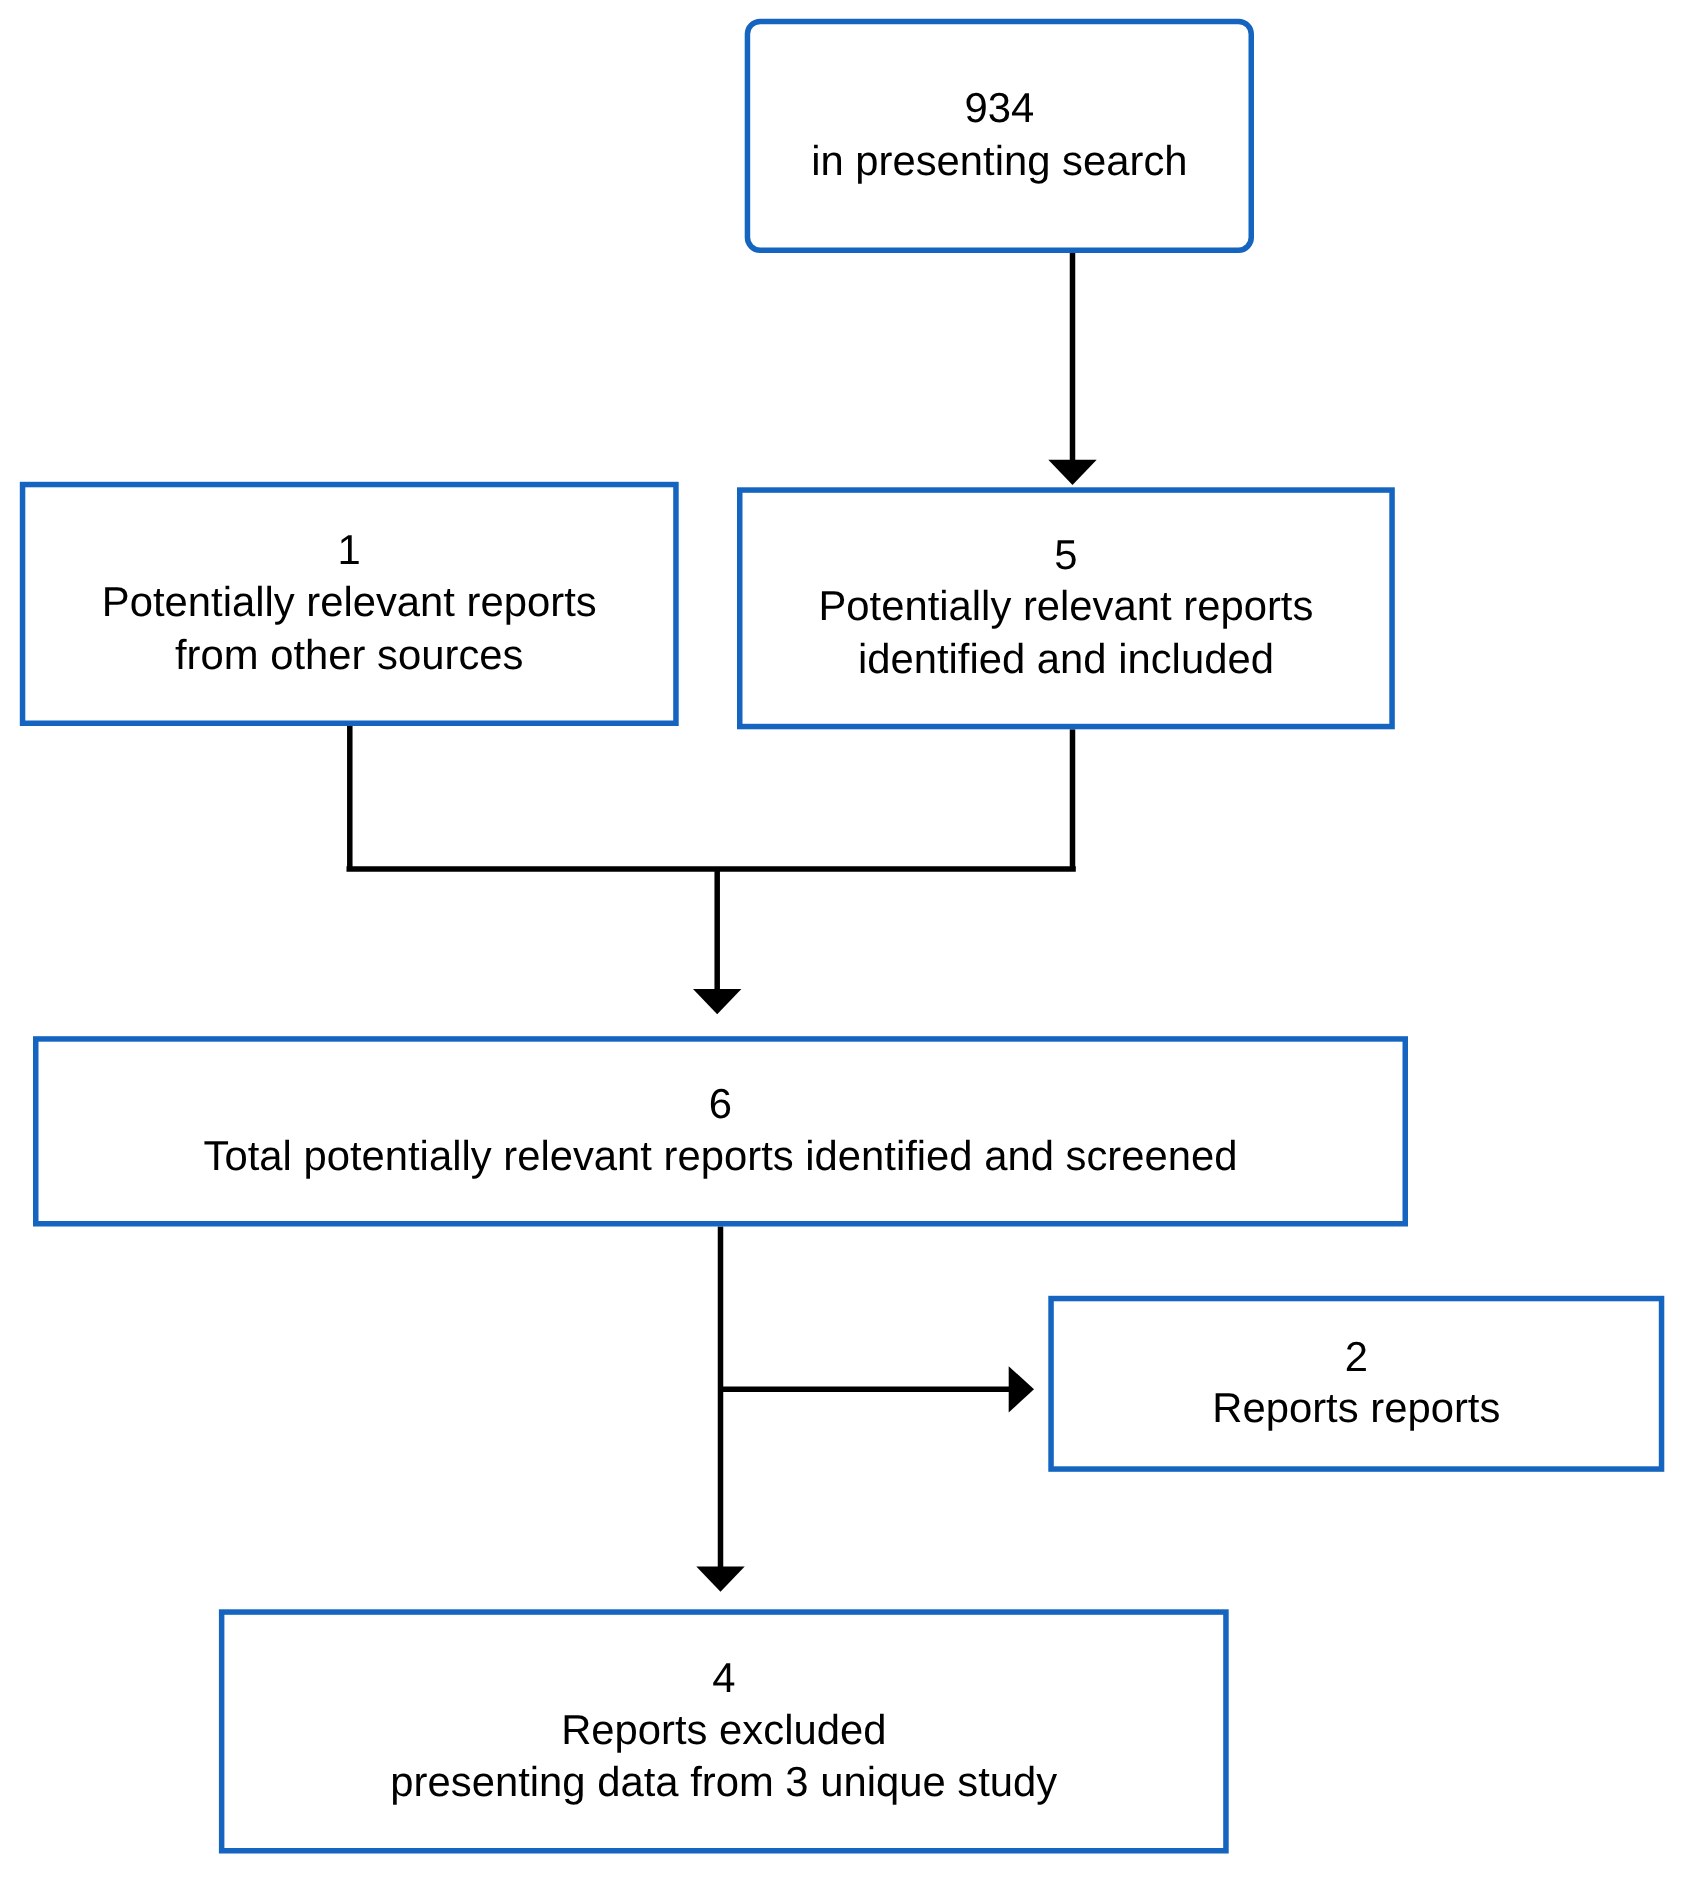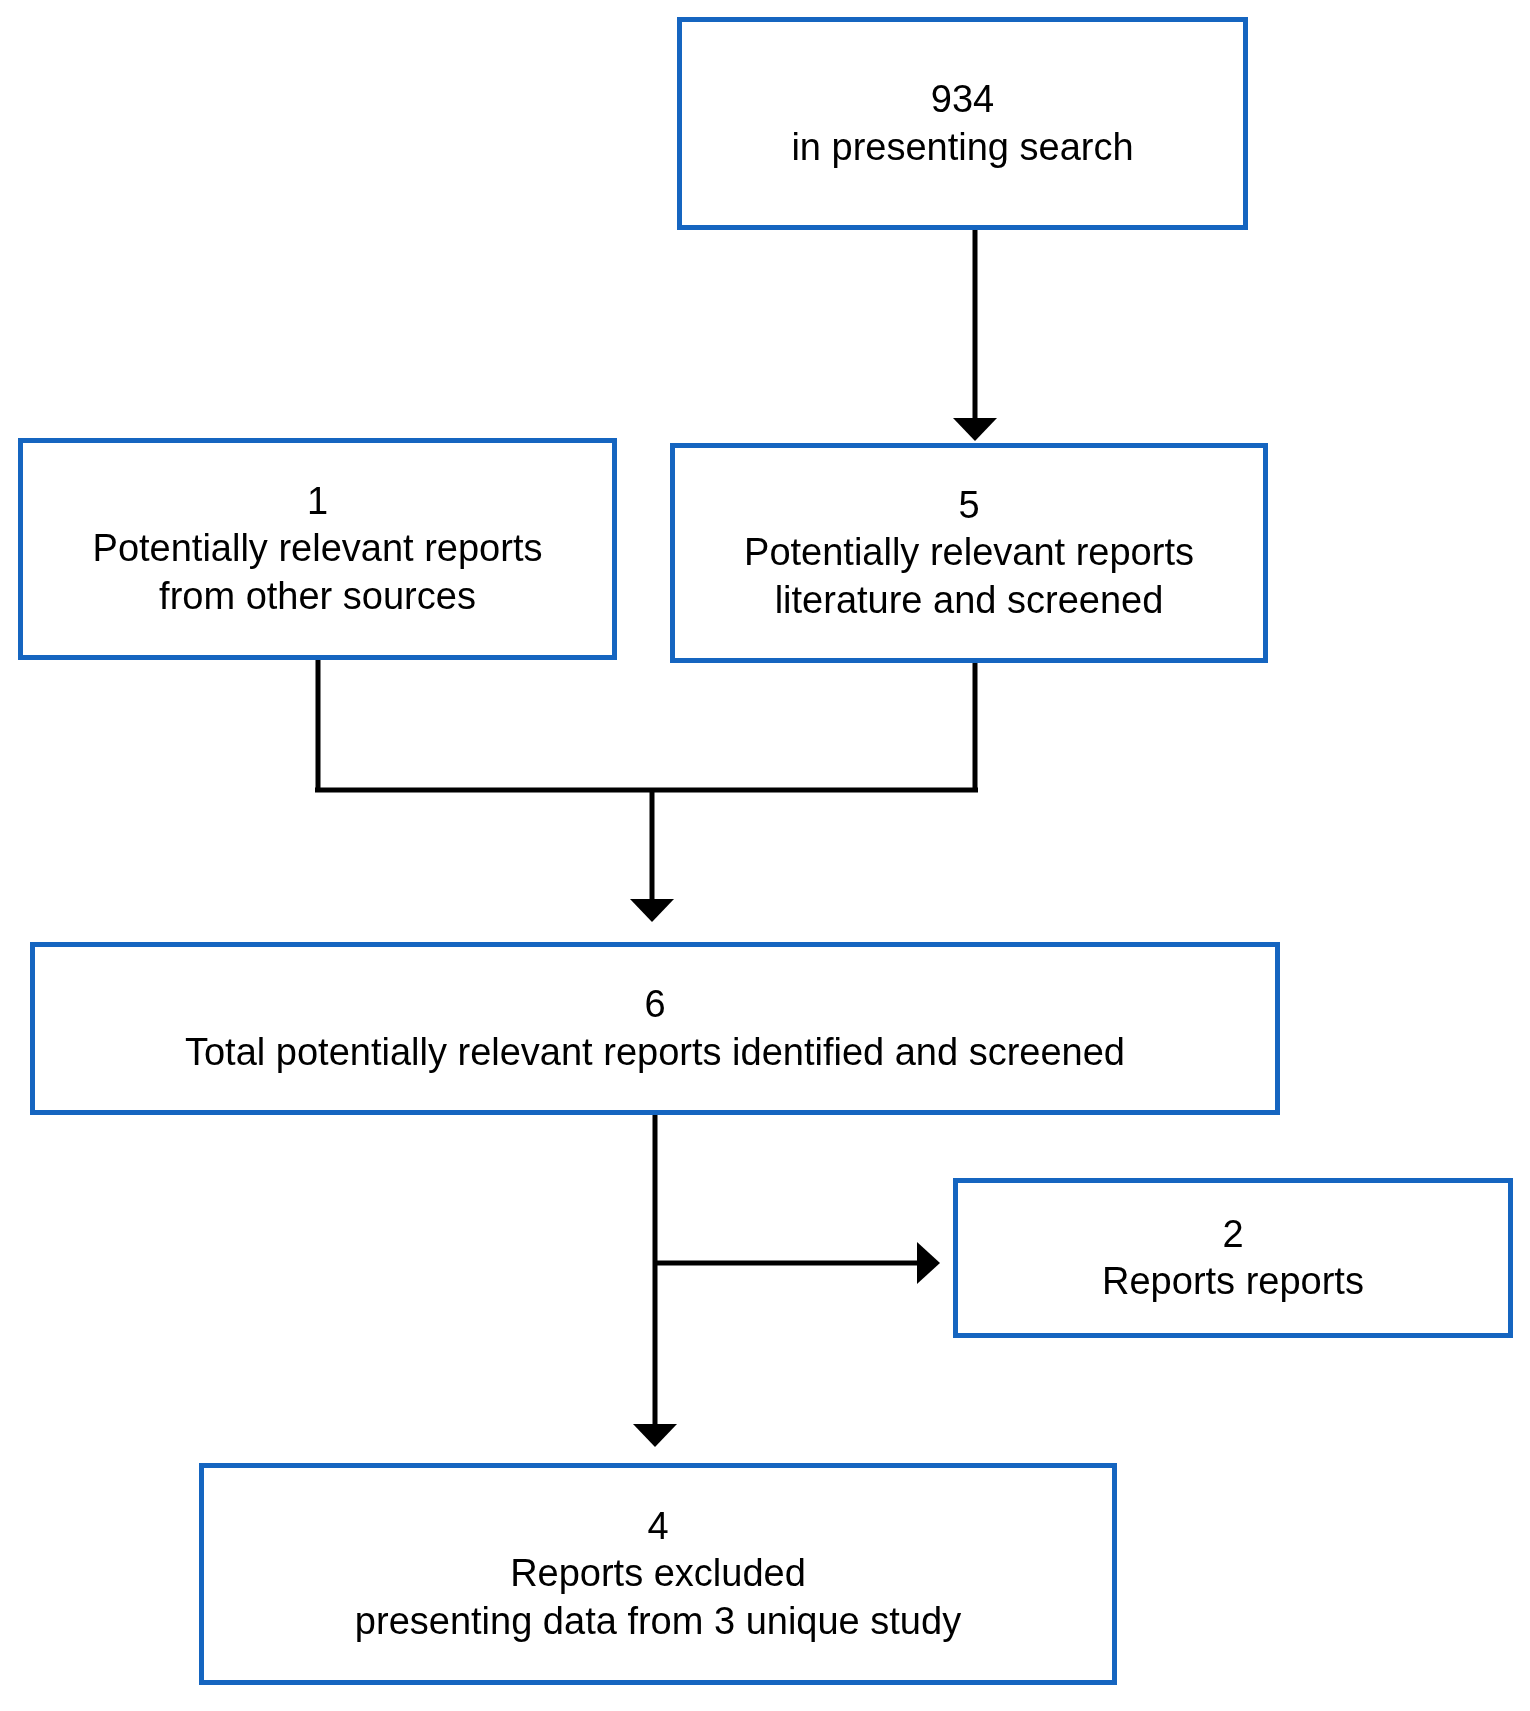--- a/index.html
+++ b/index.html
@@ -32,21 +32,21 @@
     align-items: center;
     justify-content: center;
     text-align: center;
     font-size: 38px;
     line-height: 1.24;
     color: #000000;
   }
   .node .count, .node .line {
     white-space: nowrap;
   }
-  #node-citations          { left: 677px;  top: 17px;   width: 571px;  height: 213px; }
+  #node-citations          { left: 677px;  top: 17px;   width: 463px;  height: 213px; border-radius: 14px; }
   #node-other-sources      { left: 18px;   top: 438px;  width: 599px;  height: 222px; }
   #node-identified-screened{ left: 670px;  top: 443px;  width: 598px;  height: 220px; }
   #node-total-screened     { left: 30px;   top: 942px;  width: 1250px; height: 173px; }
   #node-excluded           { left: 953px;  top: 1178px; width: 560px;  height: 160px; }
   #node-included           { left: 199px;  top: 1463px; width: 918px;  height: 222px; }
   line  { stroke: #000000; stroke-width: 5px; }
   polygon { fill: #000000; }
 </style>
 </head>
 <body>
@@ -81,21 +81,21 @@
 
   <div class="node" id="node-other-sources">
     <div class="count">1</div>
     <div class="line">Potentially relevant reports</div>
     <div class="line">from other sources</div>
   </div>
 
   <div class="node" id="node-identified-screened">
     <div class="count">5</div>
     <div class="line">Potentially relevant reports</div>
-    <div class="line">literature and screened</div>
+    <div class="line">identified and included</div>
   </div>
 
   <div class="node" id="node-total-screened">
     <div class="count">6</div>
     <div class="line">Total potentially relevant reports identified and screened</div>
   </div>
 
   <div class="node" id="node-excluded">
     <div class="count">2</div>
     <div class="line">Reports reports</div>

